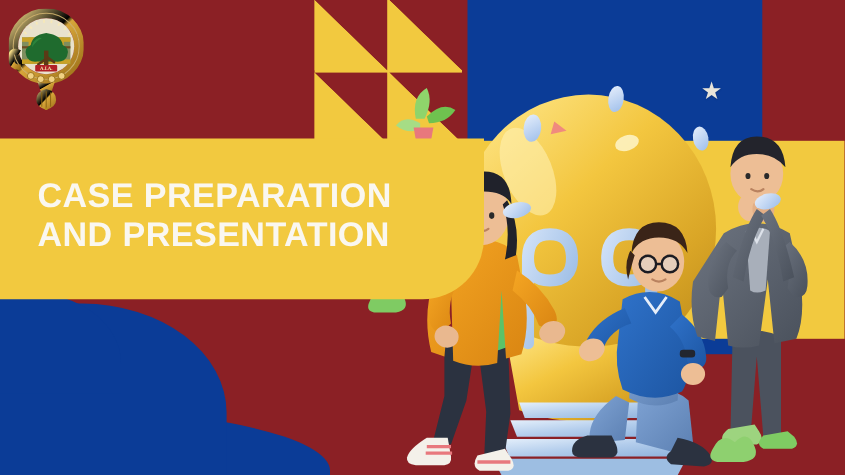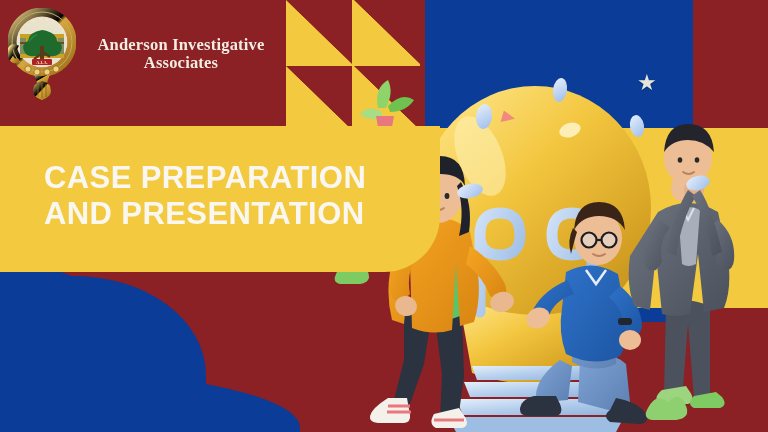--- a/index.html
+++ b/index.html
@@ -62,21 +62,21 @@
 
   
   .banner {
     position:absolute;
     left:-40px; top:126px; width:480px; height:146px;
     background:#F2C93F;
     border-radius:0 0 56px 0;
   }
   .banner-title {
     position:absolute;
-    left:44px; top:160px; width:400px;
+    left:34px; top:160px; width:400px;
     color:#FAF7F0;
     font-size:31px;
     font-weight:bold;
     line-height:1.16;
     letter-spacing:0.4px;
     white-space:pre-line;
   }
 
   
   .logo-wrap {
@@ -372,17 +372,15 @@
       </g>
 
       <path d="M26 66 q8 4 16 0 l-3 9 h-10 Z" fill="url(#goldG)"></path>
 
       <path d="M34 73 q-9 2 -9 10 q0 6 9 9 q9 -3 9 -9 q0 -8 -9 -10 Z" fill="url(#goldG)"></path>
       <g stroke="#8C6412" stroke-width="0.9">
         <path d="M30 76 l0 13 M34 75 l0 15 M38 76 l0 13"></path>
       </g>
       <path d="M34 90 l0 2" stroke="#B3881E" stroke-width="2"></path>
     </svg>
-    <div class="brand">Anderson Investigative
-Associates</div>
   </div>
 
 </div>
 
 </body></html>

